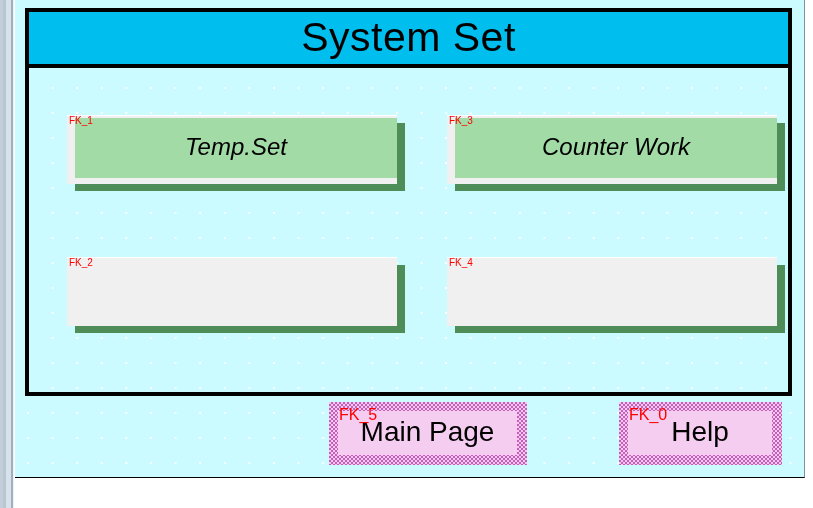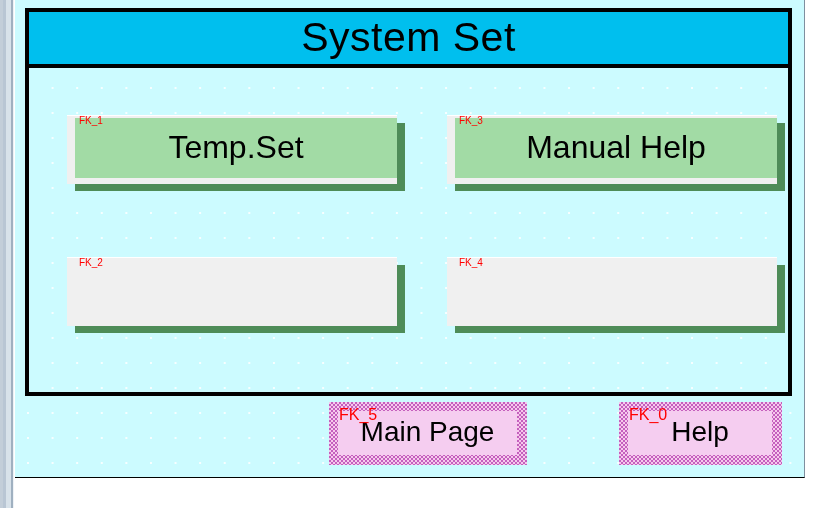--- a/index.html
+++ b/index.html
@@ -101,28 +101,29 @@
     position: absolute;
     left: 8px; top: 3px;
     width: calc(100% - 8px);
     height: calc(100% - 8px);
     background: #a2dba5;
     display: flex;
     align-items: center;
     justify-content: center;
   }
   .fkey .face-label {
-    font-size: 32px;
+    font-size: 24px;
     color: #000000;
     line-height: 1;
     transform: translateY(-1px);
+    font-style: italic;
   }
   .fkey .tag {
     position: absolute;
-    left: 12px; top: 0px;
+    left: 2px; top: 0px;
     font-size: 10px;
     font-family: "Liberation Sans", sans-serif;
     color: #ff0000;
     line-height: 11px;
     z-index: 5;
     white-space: nowrap;
   }
 
   
   .navkey {
@@ -179,21 +180,21 @@
         <div class="face">
           <span class="face-label">Temp.Set</span>
         </div>
         <span class="tag">FK_1</span>
       </div>
 
       <div class="fkey" style="left:418px; top:103px; width:330px; height:68px;">
         <div class="shadow"></div>
         <div class="hilite"></div>
         <div class="face">
-          <span class="face-label">Manual Help</span>
+          <span class="face-label">Counter Work</span>
         </div>
         <span class="tag">FK_3</span>
       </div>
 
       <div class="fkey" style="left:38px; top:245px; width:330px; height:68px;">
         <div class="shadow"></div>
         <div class="hilite"></div>
         <span class="tag">FK_2</span>
       </div>
 

